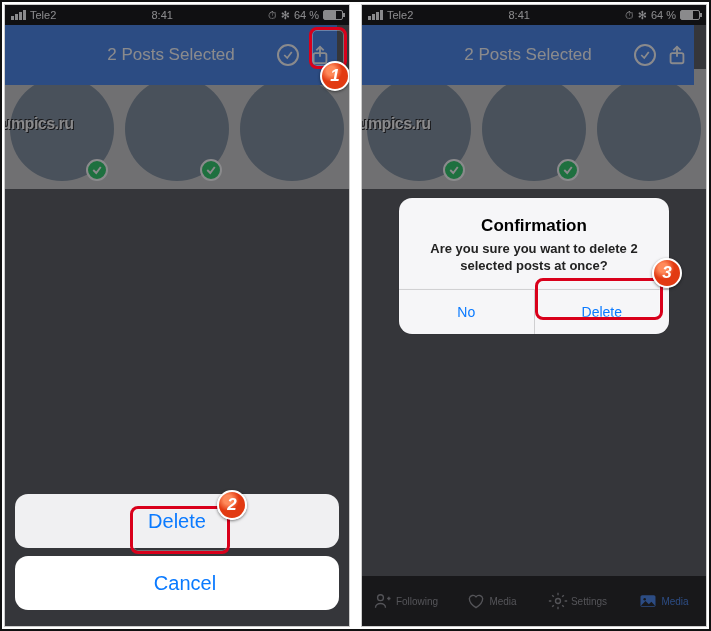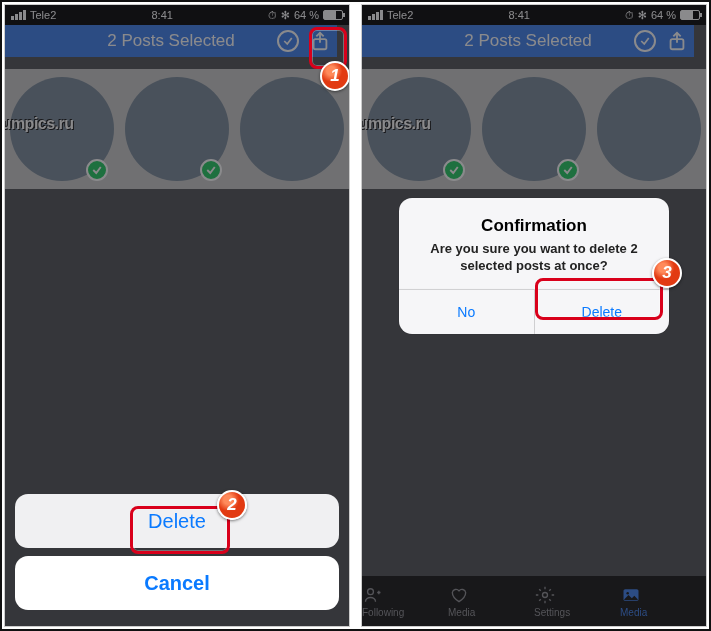--- a/index.html
+++ b/index.html
@@ -10,21 +10,21 @@
   
   .statusbar { position:absolute; top:0; left:0; right:0; height:20px; background:#000; color:#fff; display:flex; align-items:center; justify-content:space-between; font-size:11px; padding:0 6px; z-index:5; }
   .sb-left, .sb-right { display:flex; align-items:center; gap:4px; }
   .signal { display:flex; gap:1px; align-items:flex-end; }
   .signal b { width:3px; background:#fff; display:block; }
   .battery { width:20px; height:10px; border:1px solid #fff; border-radius:2px; position:relative; }
   .battery::after { content:""; position:absolute; right:-3px; top:2px; width:2px; height:4px; background:#fff; }
   .battery i { display:block; height:100%; background:#fff; }
 
   
-  .navbar { position:absolute; top:20px; left:0; right:12px; height:32px; background:#3b7ded; color:#fff; display:flex; align-items:center; justify-content:center; font-size:17px; z-index:4; }
+  .navbar { position:absolute; top:20px; left:0; right:12px; height:60px; background:#3b7ded; color:#fff; display:flex; align-items:center; justify-content:center; font-size:17px; z-index:4; }
   .navbar .nb-right { position:absolute; right:6px; display:flex; gap:10px; align-items:center; }
   .icon-circle-check { width:22px; height:22px; border:2px solid #fff; border-radius:50%; display:flex; align-items:center; justify-content:center; }
   .icon-circle-check svg { width:12px; height:12px; }
   .icon-share { width:22px; height:22px; display:flex; align-items:center; justify-content:center; }
 
   
   .thumbs { position:absolute; top:64px; left:0; right:0; height:120px; display:flex; background:#c9c9c9; z-index:3; }
   .thumb { flex:1; position:relative; display:flex; align-items:center; justify-content:center; }
   .thumb .circle { width:104px; height:104px; border-radius:50%; background:#789; }
   .c1 { background: radial-gradient(circle at 40% 40%, #9c3 0 10%, #a42 10% 48%, #6a4b2a 48% 60%, #32383c 60% 100%); position:relative; }
@@ -47,21 +47,21 @@
   .alert { position:absolute; left:50%; top:42%; transform:translate(-50%,-50%); width:270px; background:#f6f6f8; border-radius:13px; z-index:8; text-align:center; box-shadow:0 0 0 1px rgba(0,0,0,0.05); }
   .alert-body { padding:18px 16px 14px; }
   .alert-title { font-size:17px; font-weight:600; margin-bottom:4px; }
   .alert-msg { font-size:13px; color:#222; line-height:1.35;font-weight:bold; }
   .alert-btns { display:flex; border-top:1px solid #cfcfd1; }
   .alert-btns button { flex:1; height:44px; background:none; border:none; font-size:14px; color:#0a7aff; cursor:pointer; }
   .alert-btns button + button { border-left:1px solid #cfcfd1; }
 
   
   .tabbar { position:absolute; left:0; right:0; bottom:0; height:50px; background:#111; display:flex; z-index:5; }
-  .tab { flex:1; display:flex; flex-direction:column; align-items:flex-start; justify-content:center; color:#8e8e93; font-size:10px; gap:2px; }
+  .tab { flex:1; display:flex; flex-direction:row; align-items:center; justify-content:center; color:#8e8e93; font-size:10px; gap:2px; }
   .tab.active { color:#3b7ded; }
   .tab svg { width:22px; height:20px; }
 
   
   .hl { position:absolute; border:3px solid #d9001b; border-radius:8px; box-shadow:0 0 0 1px rgba(255,255,255,0.3) inset; z-index:20; pointer-events:none; }
 
   
   .badge { position:absolute; width:30px; height:30px; border-radius:50%; z-index:30; pointer-events:none;
     background: radial-gradient(circle at 35% 30%, #ff8a5b 0 18%, #e23a12 45% 100%);
     border:2px solid #fff; box-shadow:0 1px 3px rgba(0,0,0,0.5);
@@ -137,21 +137,21 @@
       </div>
     </div>
 
     <div class="dim"></div>
 
     <div class="actionsheet">
       <div class="as-group">
         <button class="as-btn">Delete</button>
       </div>
       <div class="as-group as-cancel">
-        <button class="as-btn" style="font-weight:700;">Cancel</button>
+        <button class="as-btn" style="font-weight:400;margin-left:8px;">Cancel</button>
       </div>
     </div>
 
     <div class="hl" style="top:22px; right:2px; width:38px; height:42px;"></div>
     <div class="badge" style="top:56px; right:-1px;">1</div>
 
     <div class="hl" style="bottom:72px; left:125px; width:100px; height:48px;"></div>
     <div class="badge" style="bottom:106px; left:212px;">2</div>
   </div>
 

